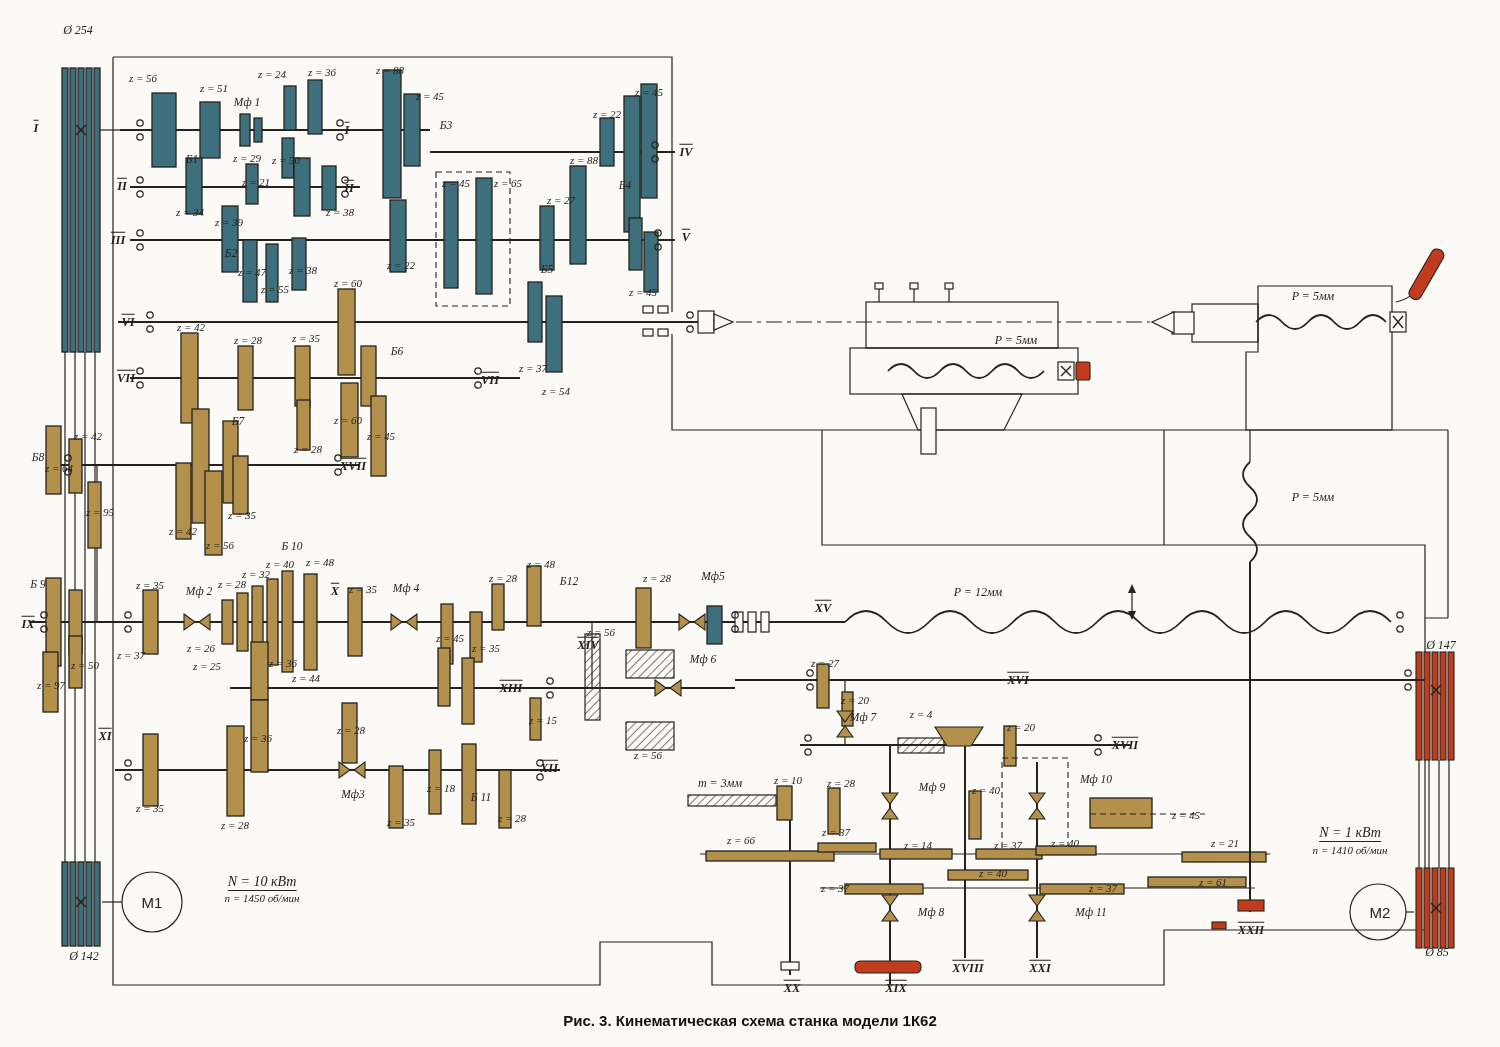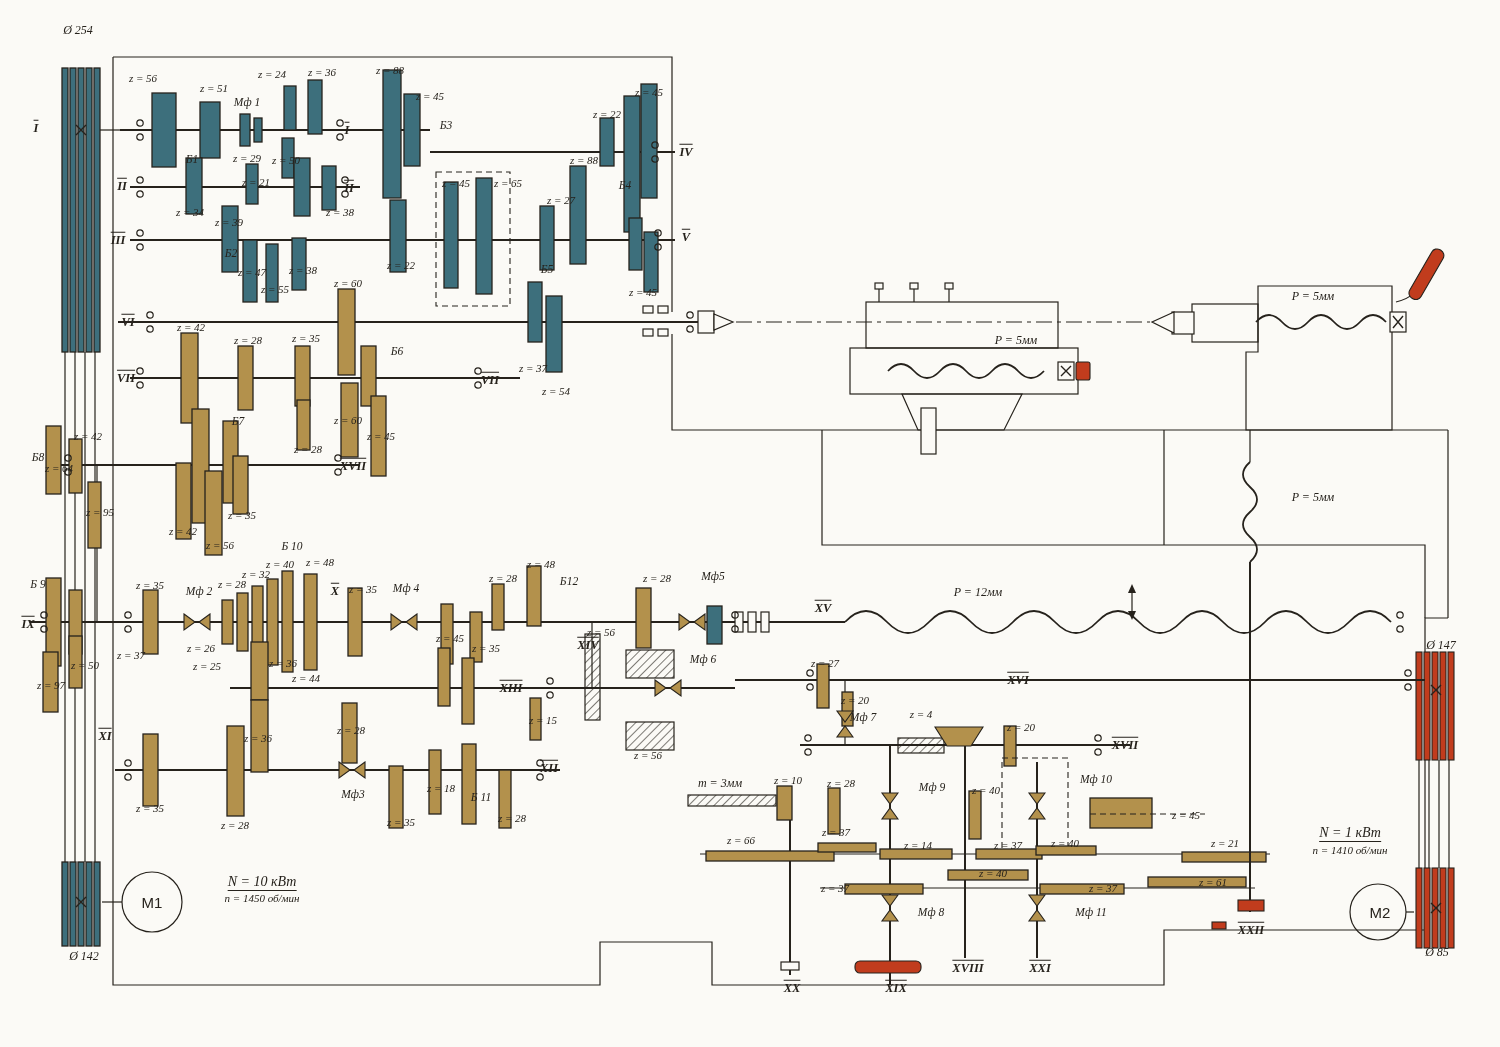--- a/index.html
+++ b/index.html
@@ -479,13 +479,14 @@
       <span class="lb sh" style="left: 1251px; top: 930px;">XXII</span>
       <span class="lb mt" style="left: 1380px; top: 912px;">М2</span>
       <span class="lb nu" style="left: 1350px; top: 834px;">N = 1 кВт</span>
       <span class="lb nl" style="left: 1350px; top: 850px;">n = 1410 об/мин</span>
       <span class="lb dim" style="left: 1441px; top: 645px;">Ø 147</span>
       <span class="lb dim" style="left: 1437px; top: 952px;">Ø 85</span>
       <span class="lb dim" style="left: 1313px; top: 296px;">P = 5мм</span>
       <span class="lb dim" style="left: 1016px; top: 340px;">P = 5мм</span>
       <span class="lb dim" style="left: 1313px; top: 497px;">P = 5мм</span>
     </div>
+<div class="caption">Рис. 3. Кинематическая схема станка модели 1К62</div>
 </div>
 
 </body></html>

